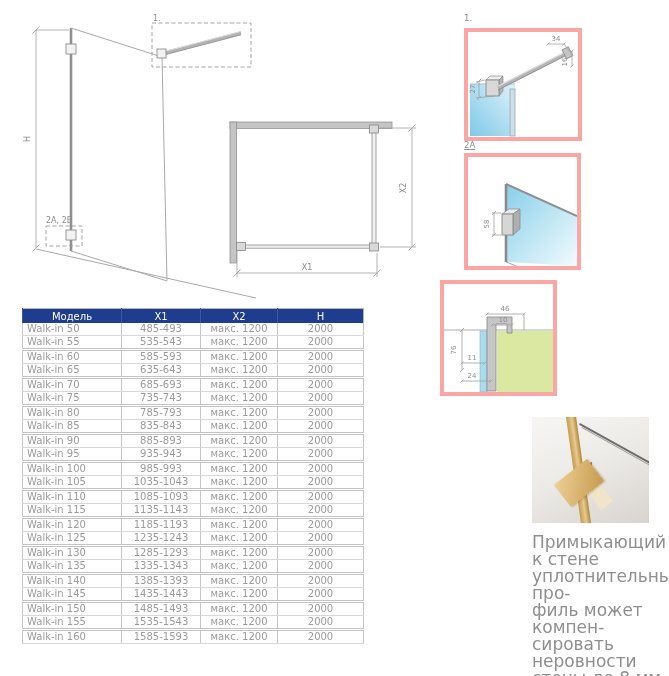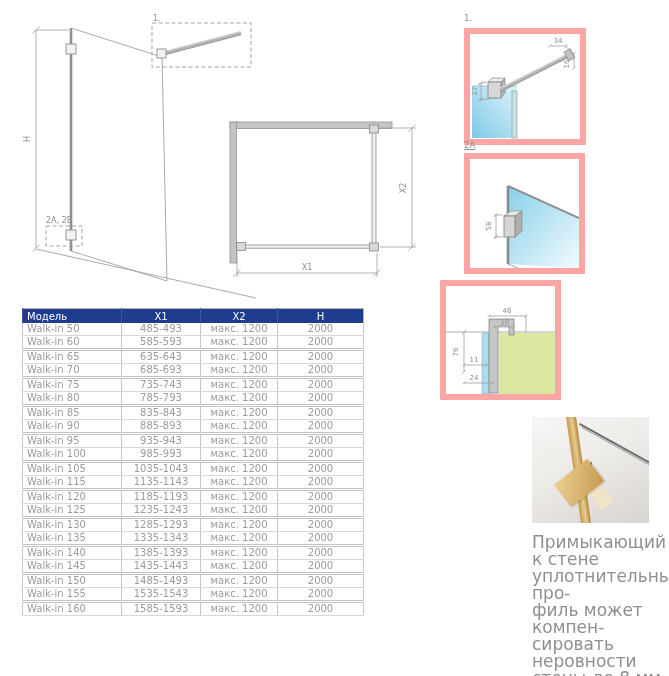--- a/index.html
+++ b/index.html
@@ -14,31 +14,31 @@
   .dash{fill:none;stroke:#9a9a9a;stroke-width:.9;stroke-dasharray:4 2.5;}
   .clamp{fill:#f2f2f2;stroke:#8f8f8f;stroke-width:.9;}
   .clampd{fill:#d9d9d9;stroke:#858585;stroke-width:.8;}
   .wall{fill:#c4c4c4;stroke:#949494;stroke-width:.8;}
   .glassline{fill:#f0f0f0;stroke:#8f8f8f;stroke-width:.8;}
   .lbl{fill:#8d8d8d;font-size:8px;}
   .lbl7{fill:#8d8d8d;font-size:7px;}
   .fill-green{fill:var(--wall-green,#dbe8a2);}
   .fill-glass{fill:var(--glass-blue,#a9dcee);stroke:#8ab4c2;stroke-width:.6;}
 
-  .detail-box{position:absolute;border:6px solid #fca5a5;background:#fff;}
+  .detail-box{position:absolute;border:4px solid #fca5a5;background:#fff;}
   .detail-label{position:absolute;font-size:8.5px;color:#8f8f8f;}
 
   
   .size-table{position:absolute;left:22px;top:308px;border-collapse:collapse;
               border:1px solid #b5b5b5;font-size:10px;color:var(--row-text,#9b9b9b);
               table-layout:fixed;}
   .size-table th{background:var(--header-bg,#1e3d8f);color:var(--header-text,#fff);
                  font-weight:normal;font-size:10px;height:14px;padding:0 4px;
                  border-left:1px solid #3a57a5;}
-  .size-table th.c0{text-align:left;width:90px;}
+  .size-table th.c0{text-align:center;width:90px;}
   .size-table th.c1{width:70px;}
   .size-table th.c2{width:68px;}
   .size-table th.c3{width:77px;}
   .size-table td{height:12px;line-height:12px;padding:0 4px;
                  border-left:1px solid var(--table-border,#c6c6c6);
                  border-right:1px solid var(--table-border,#c6c6c6);
                  border-bottom:1px solid #d8d8d8;white-space:nowrap;overflow:hidden;}
   .size-table td.c0{text-align:left;}
   .size-table td.c1,.size-table td.c2,.size-table td.c3{text-align:center;}
   .size-table tbody tr:nth-child(even) td{border-bottom:3px double #c4c4c4;}
@@ -257,20 +257,26 @@
       </tr>
     </thead>
     <tbody>
         <tr>
           <td class="c0">Walk-in 50</td>
           <td class="c1">485-493</td>
           <td class="c2">макс. 1200</td>
           <td class="c3">2000</td>
         </tr>
         <tr>
+          <td class="c0">Walk-in 55</td>
+          <td class="c1">535-543</td>
+          <td class="c2">макс. 1200</td>
+          <td class="c3">2000</td>
+        </tr>
+        <tr>
           <td class="c0">Walk-in 60</td>
           <td class="c1">585-593</td>
           <td class="c2">макс. 1200</td>
           <td class="c3">2000</td>
         </tr>
         <tr>
           <td class="c0">Walk-in 65</td>
           <td class="c1">635-643</td>
           <td class="c2">макс. 1200</td>
           <td class="c3">2000</td>
@@ -313,20 +319,26 @@
         </tr>
         <tr>
           <td class="c0">Walk-in 100</td>
           <td class="c1">985-993</td>
           <td class="c2">макс. 1200</td>
           <td class="c3">2000</td>
         </tr>
         <tr>
           <td class="c0">Walk-in 105</td>
           <td class="c1">1035-1043</td>
+          <td class="c2">макс. 1200</td>
+          <td class="c3">2000</td>
+        </tr>
+        <tr>
+          <td class="c0">Walk-in 110</td>
+          <td class="c1">1085-1093</td>
           <td class="c2">макс. 1200</td>
           <td class="c3">2000</td>
         </tr>
         <tr>
           <td class="c0">Walk-in 115</td>
           <td class="c1">1135-1143</td>
           <td class="c2">макс. 1200</td>
           <td class="c3">2000</td>
         </tr>
         <tr>

